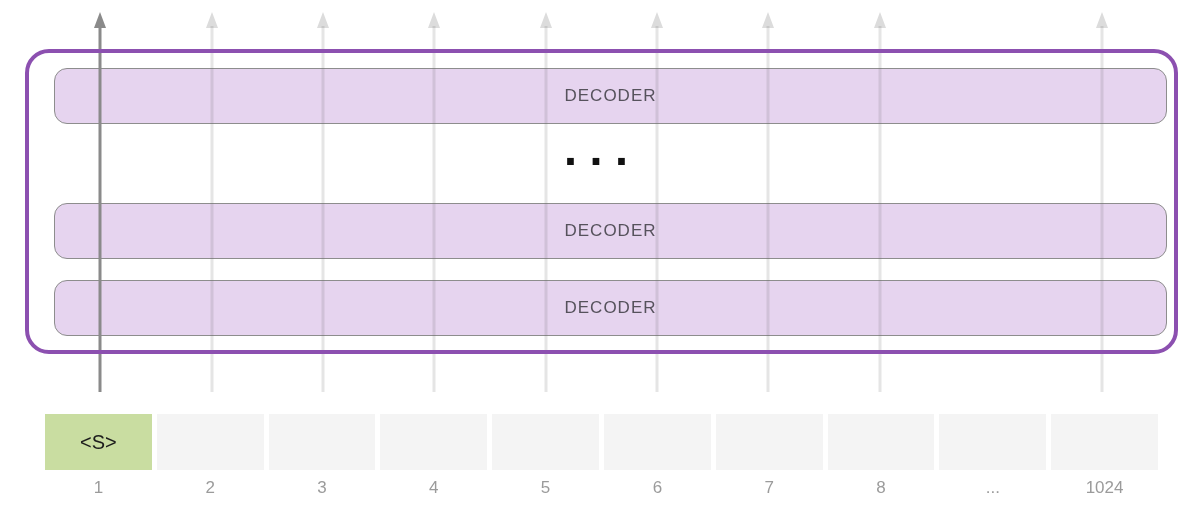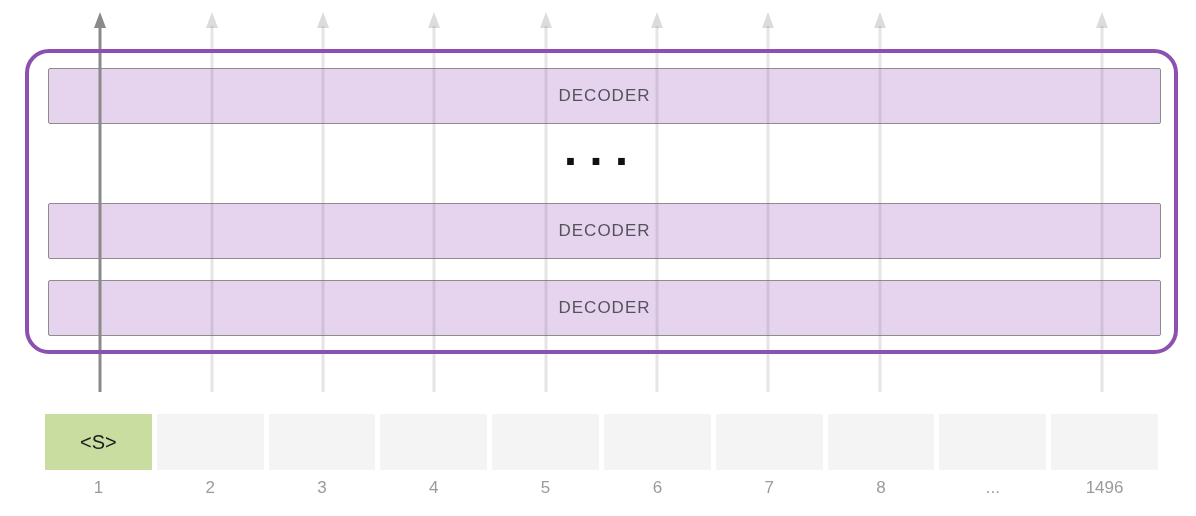--- a/index.html
+++ b/index.html
@@ -45,24 +45,24 @@
   .stack-box{
     position:absolute;left:25px;top:49px;width:1153px;height:305px;
     border:4px solid var(--purple-border);
     border-radius:24px;
     box-sizing:border-box;
     background:transparent;
     z-index:4;
     pointer-events:none;
   }
   .layer{
-    position:absolute;left:48px;width:1113px;height:56px;
+    position:absolute;left:54px;width:1113px;height:56px;
     background:var(--decoder-fill);
     border:1.5px solid var(--decoder-border);
-    border-radius:2px;
+    border-radius:13px;
     box-sizing:border-box;
     z-index:1;
     display:flex;align-items:center;justify-content:center;
   }
   .layer-label{
     color:var(--decoder-text);
     font-size:17px;
     letter-spacing:1px;
   }
   .stack-ellipsis{
@@ -180,16 +180,16 @@
   <div class="pos-row">
     <div class="pos">1</div>
     <div class="pos">2</div>
     <div class="pos">3</div>
     <div class="pos">4</div>
     <div class="pos">5</div>
     <div class="pos">6</div>
     <div class="pos">7</div>
     <div class="pos">8</div>
     <div class="pos">...</div>
-    <div class="pos">1496</div>
+    <div class="pos">1024</div>
   </div>
 
 </div>
 
 </body></html>

